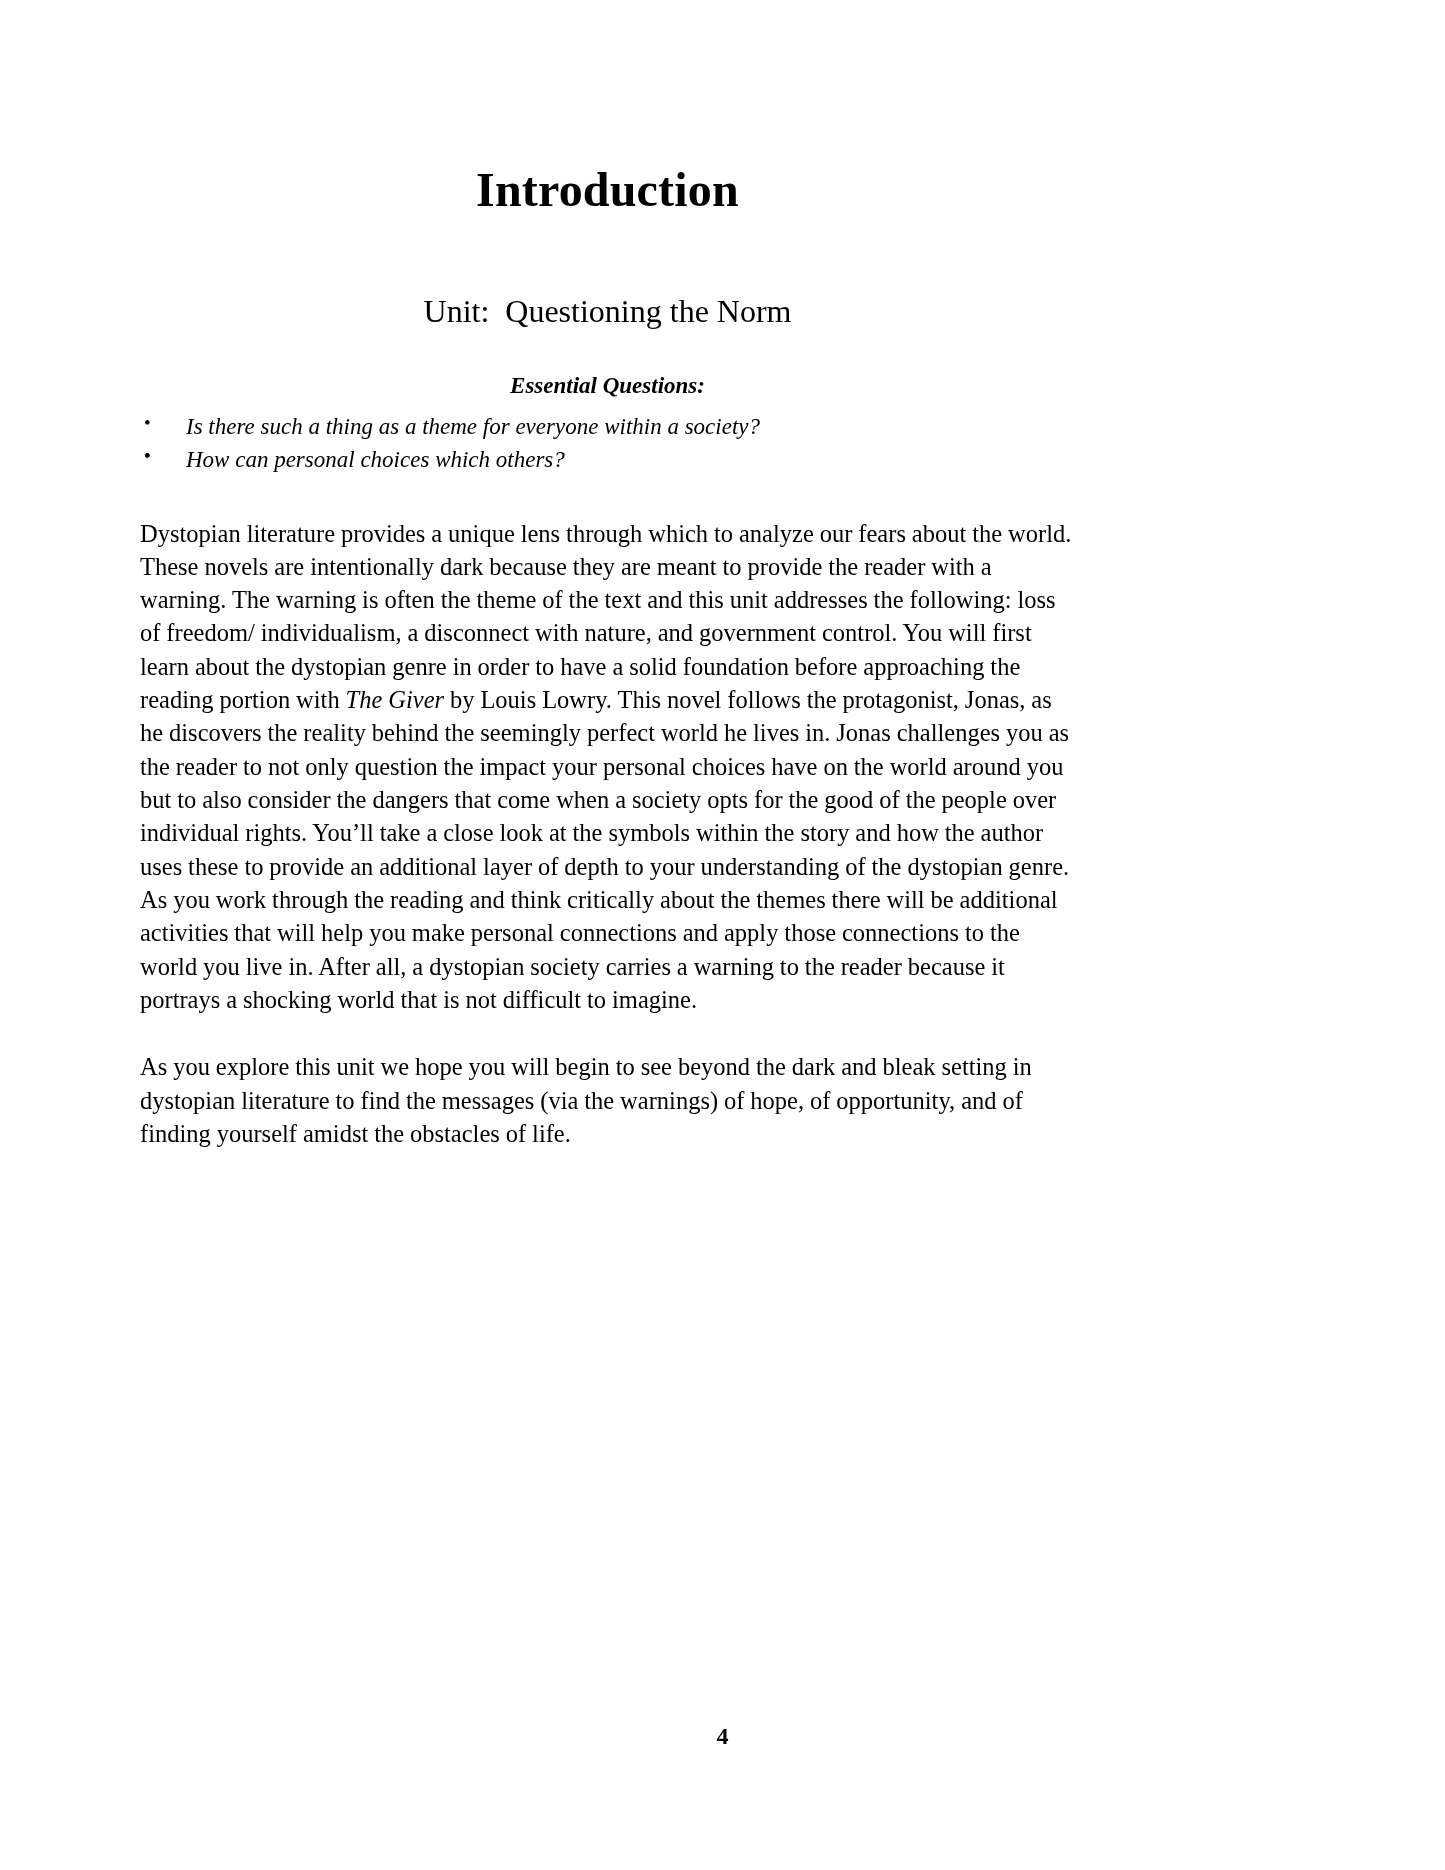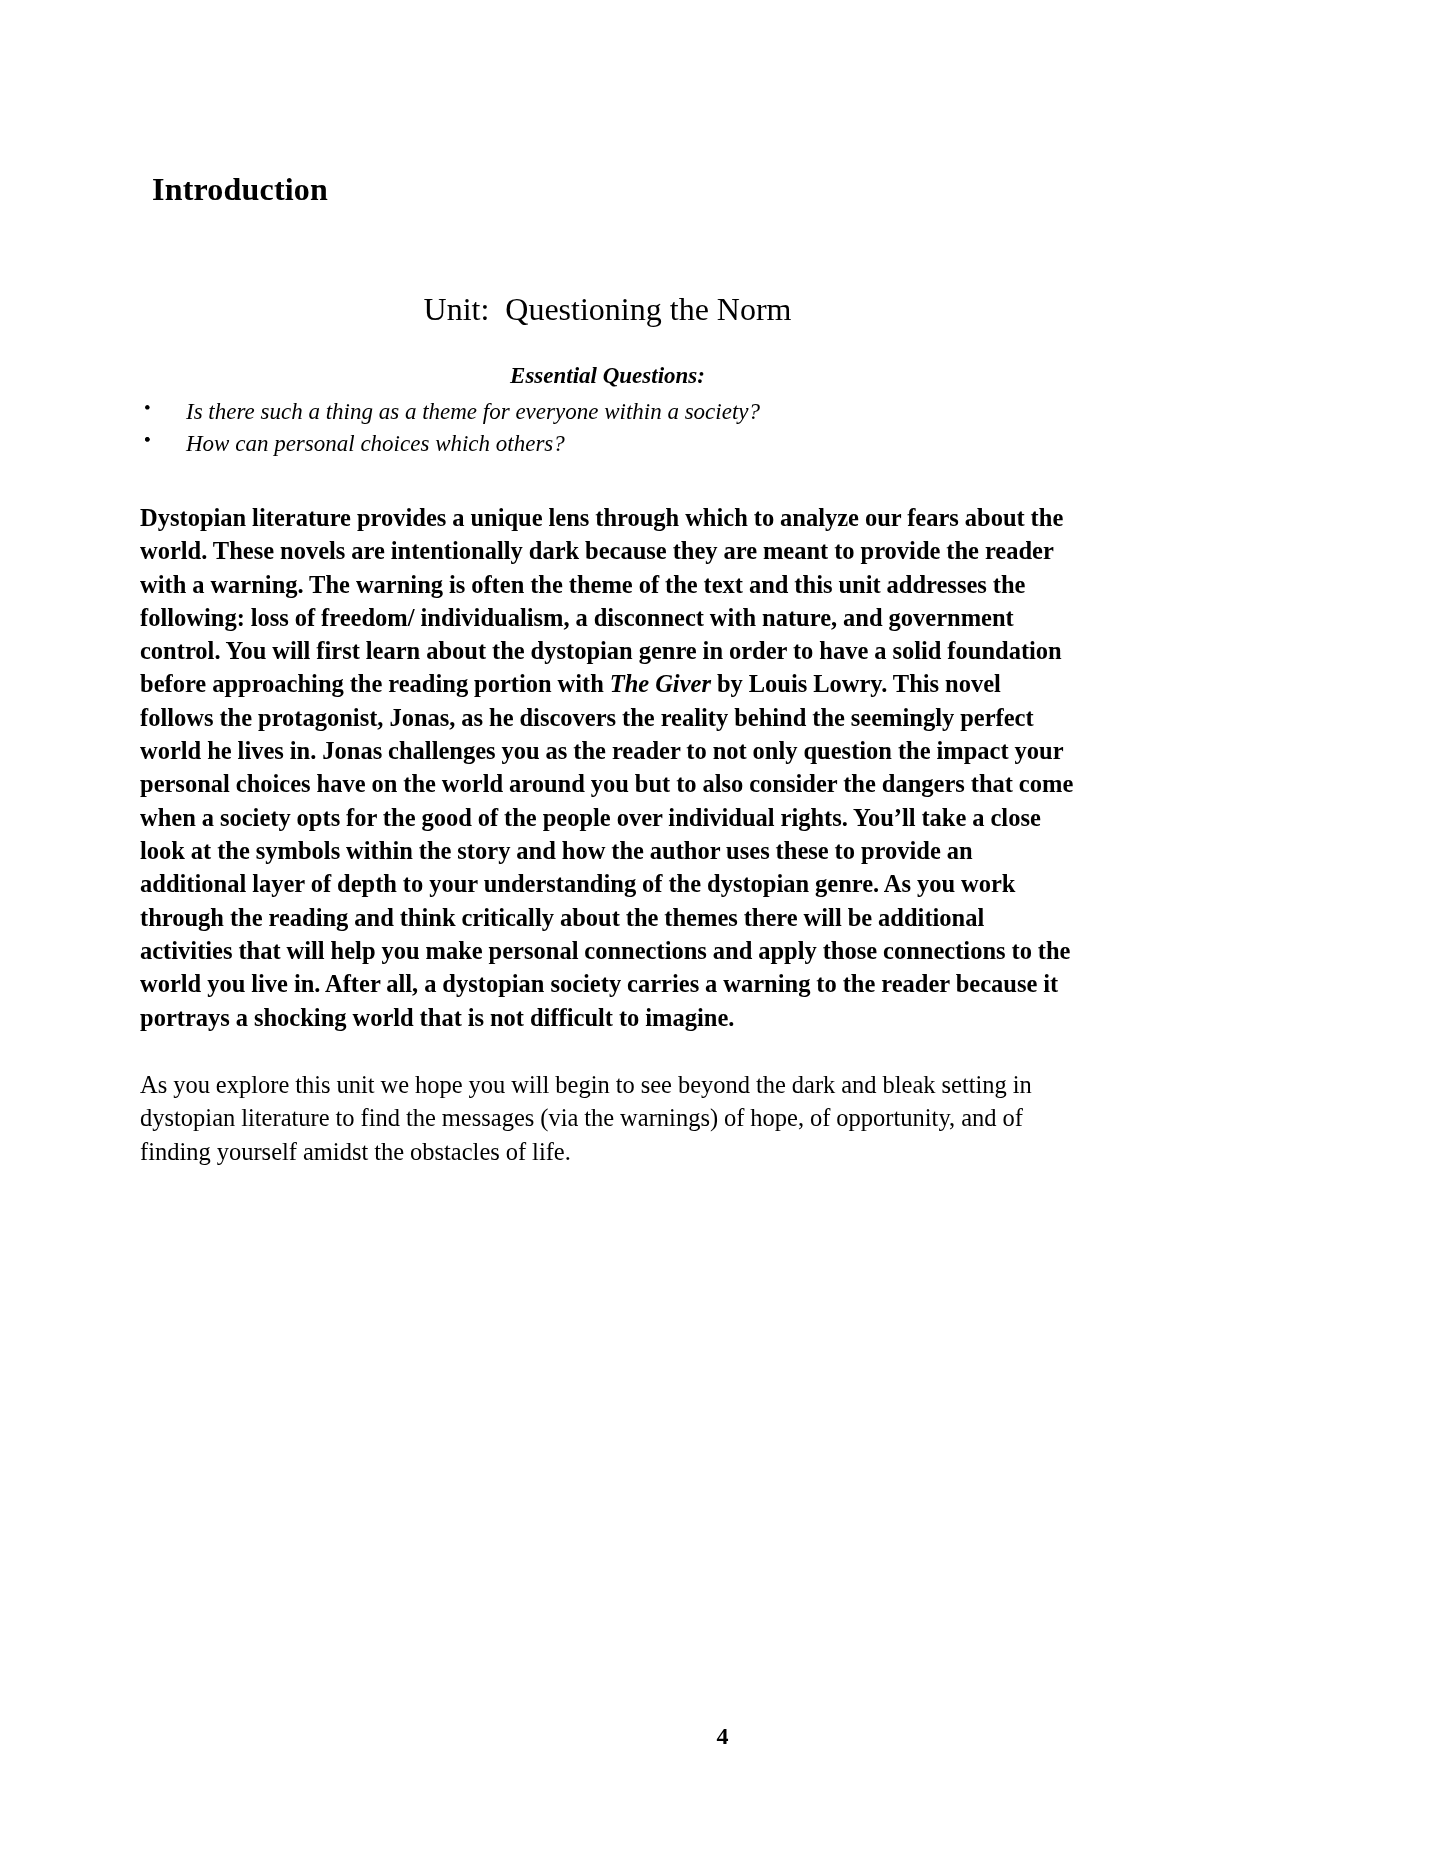--- a/index.html
+++ b/index.html
@@ -27,25 +27,25 @@
 
   .content {
     position: absolute;
     left: 140px;
     top: 0;
     width: 935px;
   }
 
   
   .doc-title {
-    text-align: left;
-    font-size: 32px;
+    text-align: center;
+    font-size: 48px;
     font-weight: bold;
     letter-spacing: 0.2px;
-    margin: 12px;
+    margin: 4px;
     padding-top: 160px;
     line-height: 1.1;
   }
 
   
   .unit-title {
     text-align: center;
     font-size: 32px;
     font-weight: normal;
     margin: 0;
@@ -53,21 +53,21 @@
     line-height: 1.15;
     white-space: pre;
   }
 
   
   .eq-heading {
     text-align: center;
     font-size: 23px;
     font-weight: bold;
     font-style: italic;
-    margin: 4px;
+    margin: 12px;
     padding-top: 30px;
     line-height: 1.2;
   }
 
   
   .eq-list {
     list-style: none;
     margin: 6px 0 0 0;
     padding: 0;
   }
@@ -87,21 +87,21 @@
   }
 
   
   .body-para {
     font-size: 24.5px;
     line-height: 1.36;
     margin: 0;
     text-align: left;
     word-spacing: -0.2px;
   }
-  .para-gap-1 { padding-top: 40px; font-weight: bold; }
+  .para-gap-1 { padding-top: 40px; }
   .para-gap-2 { padding-top: 34px; }
 
   .ital { font-style: italic; }
 
   
   .page-number {
     position: absolute;
     left: 0;
     top: 1723px;
     width: 1445px;

